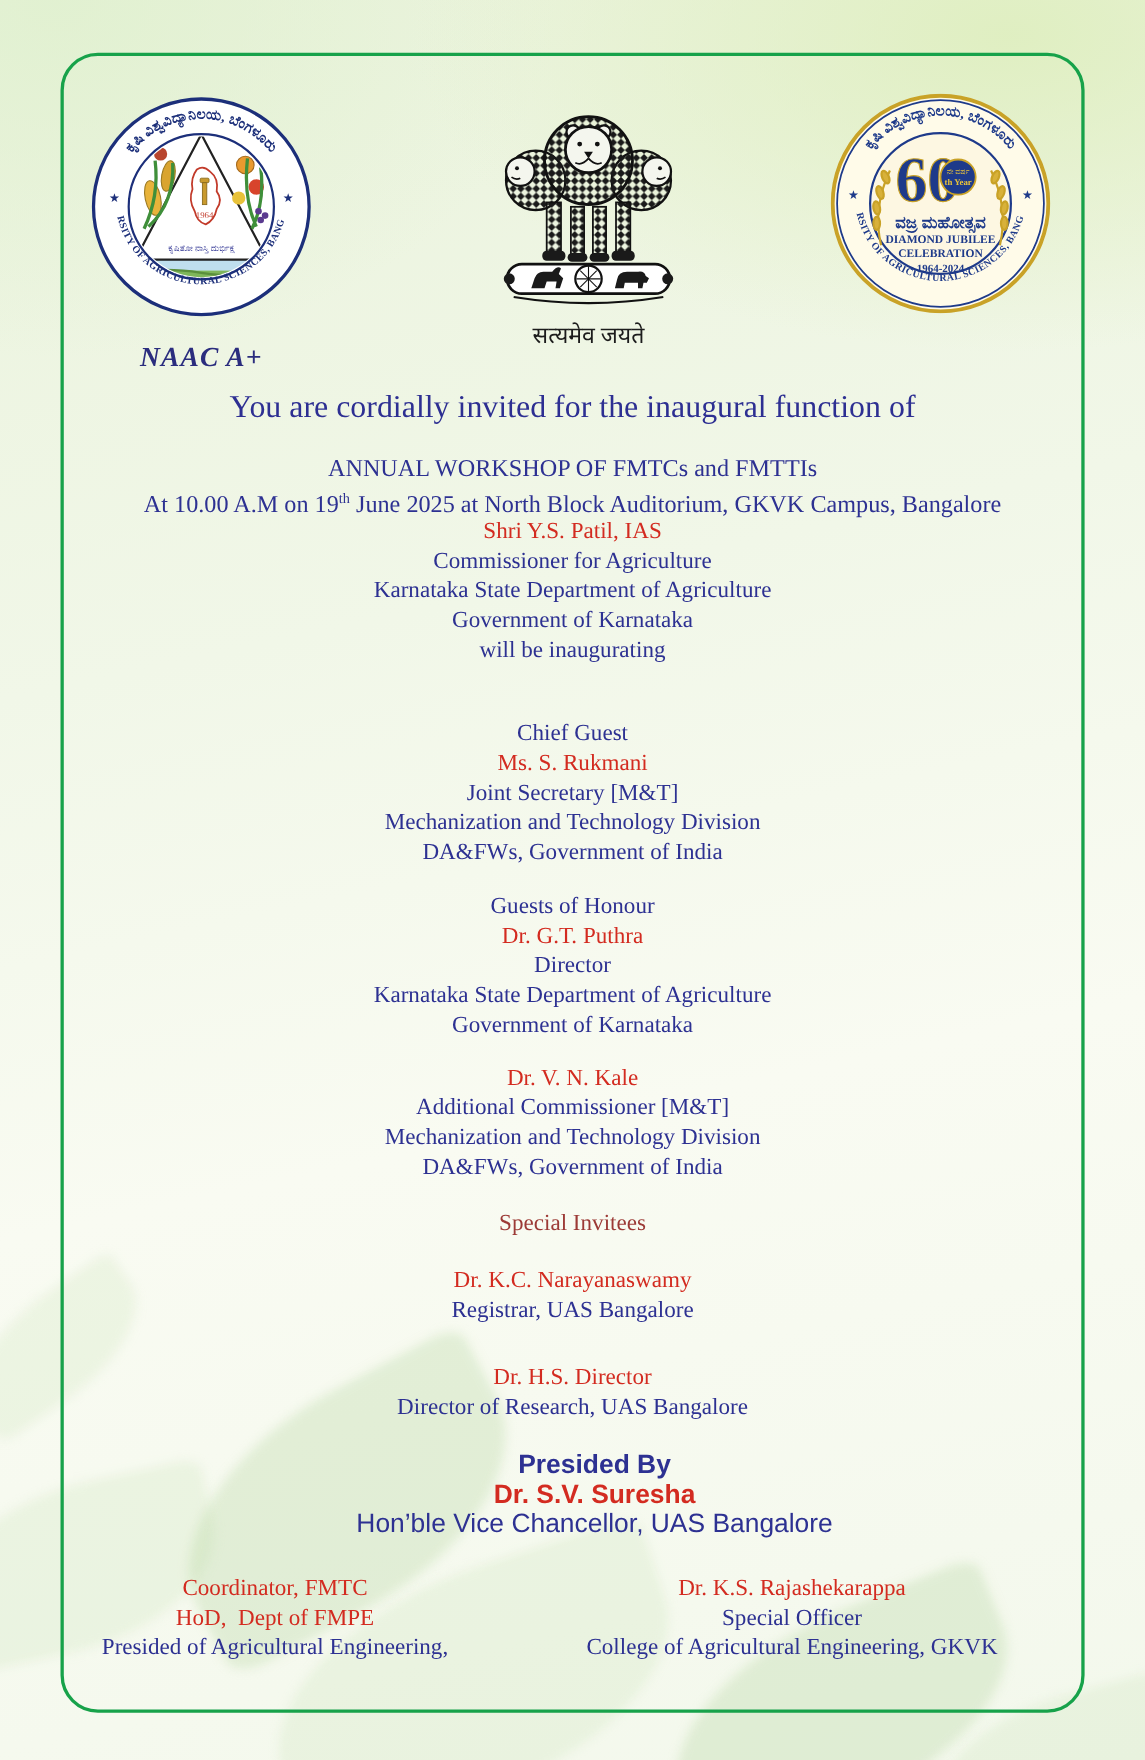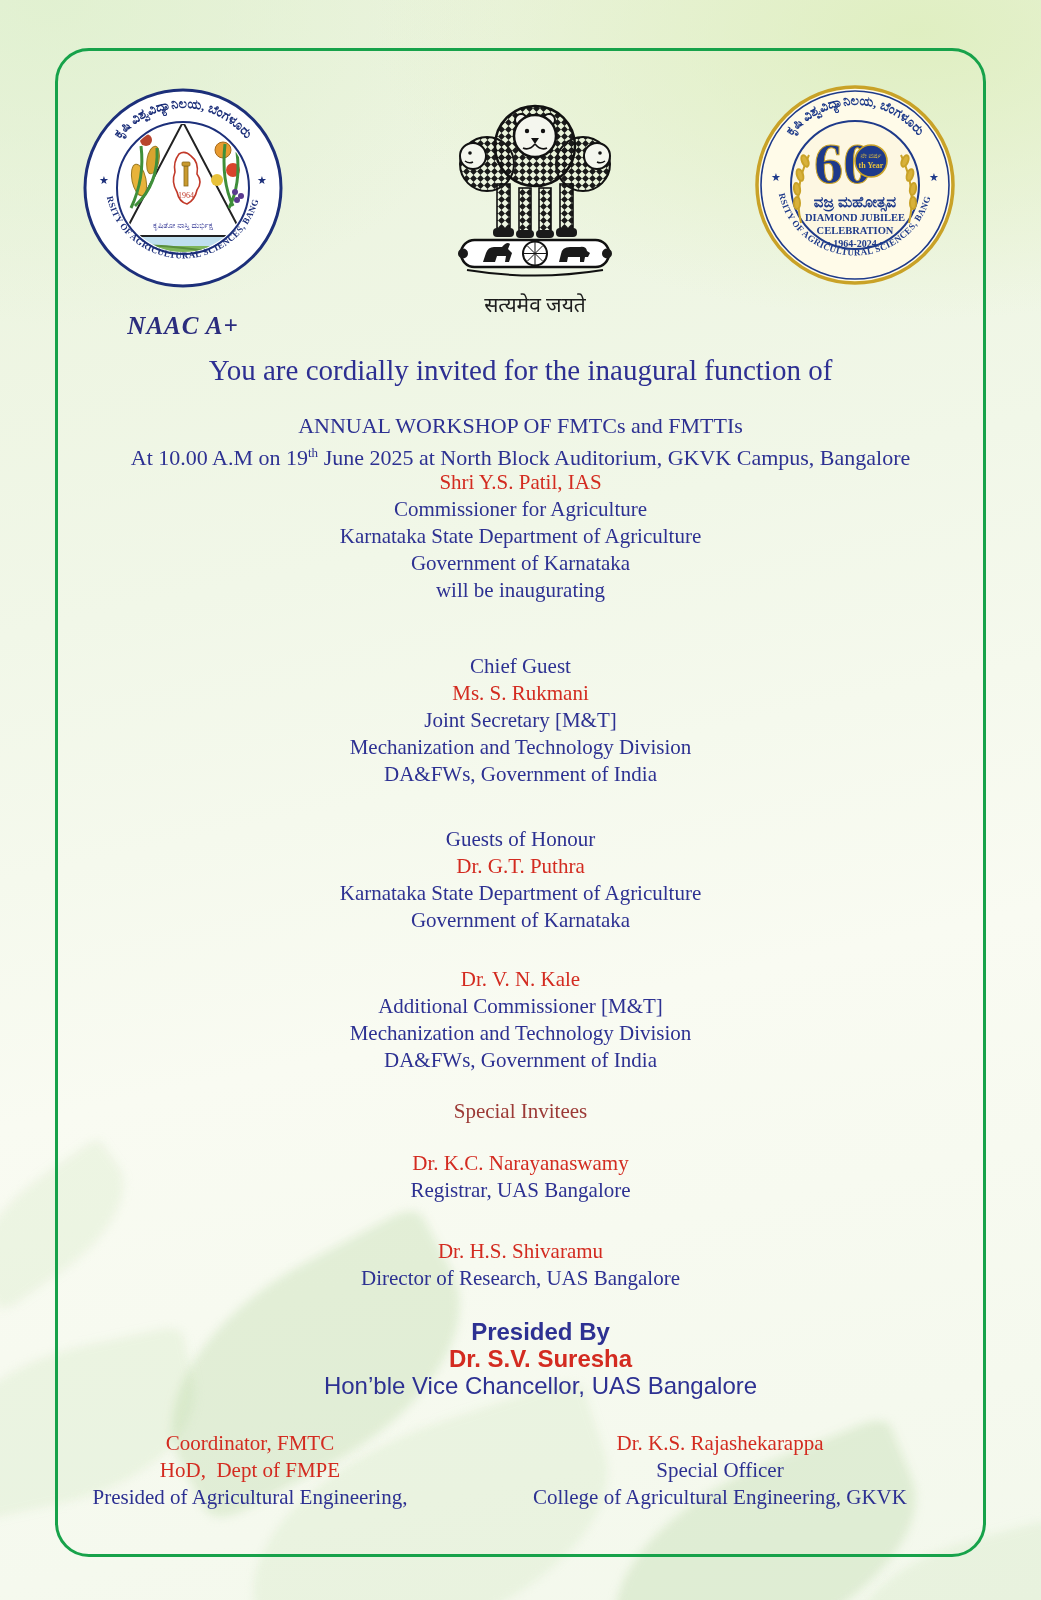--- a/index.html
+++ b/index.html
@@ -220,23 +220,24 @@
 </div>
 
 <div class="abs ctr sec serif" style="top:653px;">
   <div class="c-blue">Chief Guest</div>
   <div class="c-red">Ms. S. Rukmani</div>
   <div class="c-blue">Joint Secretary [M&amp;T]</div>
   <div class="c-blue">Mechanization and Technology Division</div>
   <div class="c-blue">DA&amp;FWs, Government of India</div>
 </div>
 
-<div class="abs ctr sec serif" style="top:810px;margin-top:16px;">
+<div class="abs ctr sec serif" style="top:810px;">
   <div class="c-blue">Guests of Honour</div>
   <div class="c-red">Dr. G.T. Puthra</div>
+  <div class="c-blue">Director</div>
   <div class="c-blue">Karnataka State Department of Agriculture</div>
   <div class="c-blue">Government of Karnataka</div>
 </div>
 
 <div class="abs ctr sec serif" style="top:966px;">
   <div class="c-red">Dr. V. N. Kale</div>
   <div class="c-blue">Additional Commissioner [M&amp;T]</div>
   <div class="c-blue">Mechanization and Technology Division</div>
   <div class="c-blue">DA&amp;FWs, Government of India</div>
 </div>
@@ -244,21 +245,21 @@
 <div class="abs ctr sec serif" style="top:1098px;">
   <div class="c-maroon">Special Invitees</div>
 </div>
 
 <div class="abs ctr sec serif" style="top:1150px;">
   <div class="c-red">Dr. K.C. Narayanaswamy</div>
   <div class="c-blue">Registrar, UAS Bangalore</div>
 </div>
 
 <div class="abs ctr sec serif" style="top:1238px;">
-  <div class="c-red">Dr. H.S. Shivaramu</div>
+  <div class="c-red">Dr. H.S. Director</div>
   <div class="c-blue">Director of Research, UAS Bangalore</div>
 </div>
 
 <div class="abs ctr presided sans" style="top:1318px;">
   <div class="b c-blue">Presided By</div>
   <div class="b c-red">Dr. S.V. Suresha</div>
   <div class="c-blue">Hon’ble Vice Chancellor, UAS Bangalore</div>
 </div>
 
 <div class="footer-col serif" style="left:60px;top:1430px;width:380px;">

